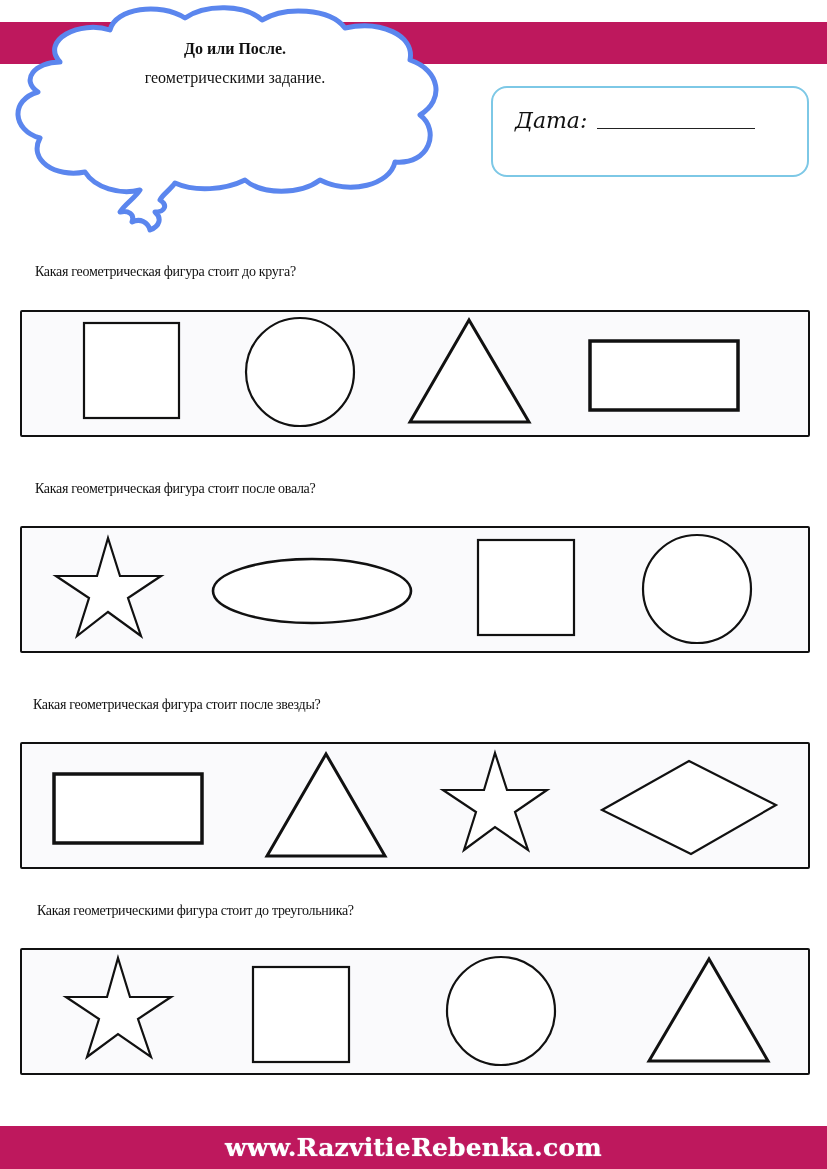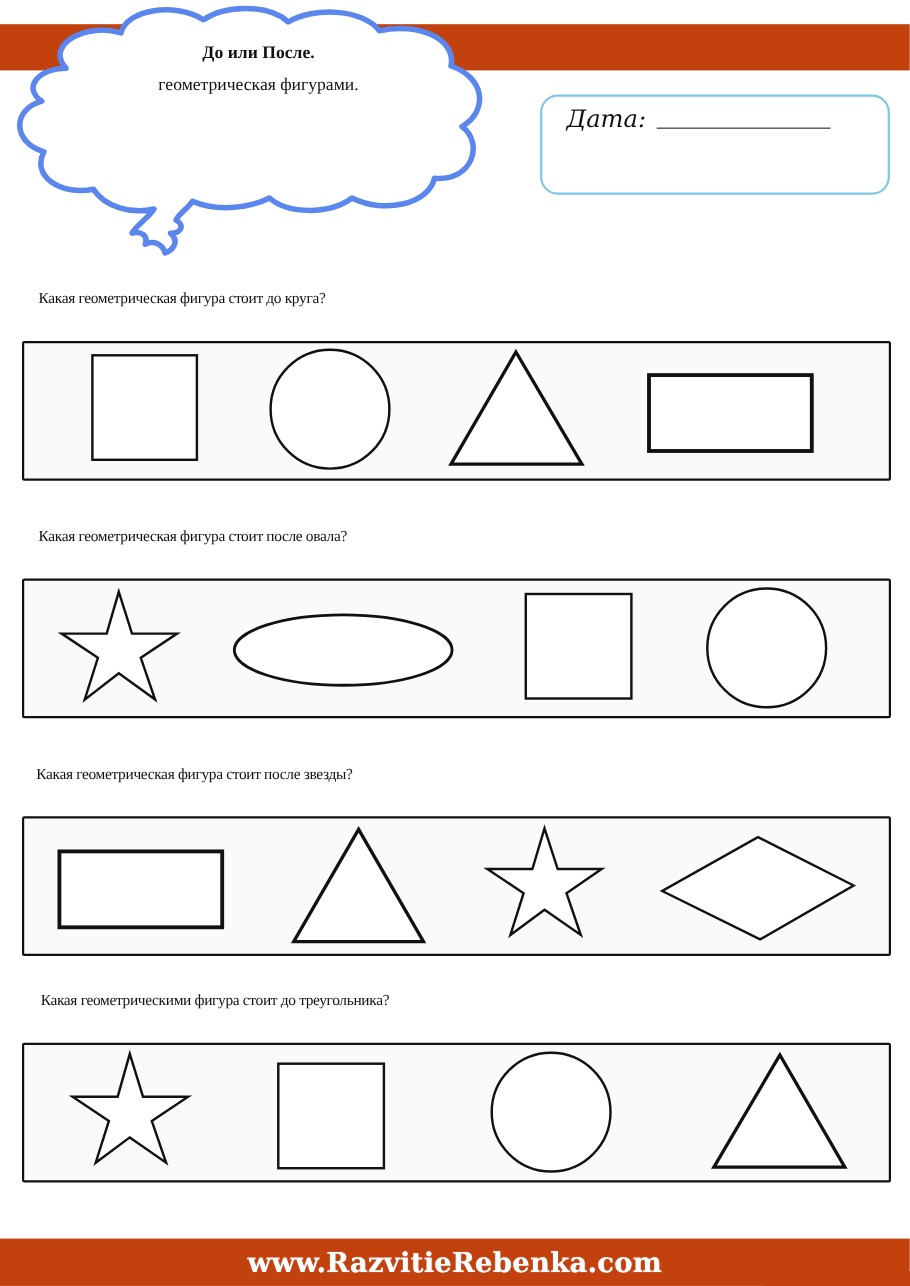--- a/index.html
+++ b/index.html
@@ -1,41 +1,41 @@
 <!DOCTYPE html>
 <html><head>
 <meta charset="utf-8">
 <style>
   html,body{margin:0;padding:0;background:#fff;}
   body{width:827px;height:1169px;position:relative;overflow:hidden;font-family:"Liberation Serif","DejaVu Serif",serif;color:#111;}
-  .band{position:absolute;left:0;width:827px;background:#c2410c;}
+  .band{position:absolute;left:0;width:827px;background:#be185d;}
   .band-top{top:22px;height:42px;}
   .band-bottom{top:1126px;height:43px;display:flex;align-items:center;justify-content:center;}
   .footer-text{color:#fff;font-family:"DejaVu Serif","Liberation Serif",serif;font-weight:bold;font-size:25px;letter-spacing:0.2px;text-shadow:0 0 1px #dde;}
   .cloud{position:absolute;left:0;top:0;width:450px;height:240px;}
   .cloud-text{position:absolute;left:40px;top:34px;width:390px;text-align:center;font-size:16px;line-height:29px;}
   .cloud-title{font-weight:bold;}
   .info-box{position:absolute;left:491px;top:86px;width:318px;height:91px;border:2px solid #7dc8e6;border-radius:16px;box-sizing:border-box;background:#fff;}
-  .info-row{position:absolute;left:22px;font-style:italic;font-size:22px;font-family:"DejaVu Serif","Liberation Serif",serif;display:flex;align-items:flex-end;}
+  .info-row{position:absolute;left:22px;font-style:italic;font-size:22px;font-family:"DejaVu Serif","Liberation Serif",serif;display:flex;align-items:flex-end;margin-top:12px;}
   .info-row .line{display:inline-block;border-bottom:1.5px solid #222;width:158px;height:1px;margin-left:10px;margin-bottom:4px;}
   .question{position:absolute;left:35px;font-size:14px;letter-spacing:-0.3px;}
   .panel{position:absolute;left:20px;width:790px;height:127px;border:2px solid #111;box-sizing:border-box;background:#fafafc;border-radius:2px;}
   svg.shapes{position:absolute;left:0;top:0;}
 </style>
 </head>
 <body>
 
 <div class="band band-top"></div>
 
 <svg class="cloud" viewBox="0 0 450 240" width="450" height="240">
   <path d="M60,62 C40,40 80,20 110,30 C115,8 160,2 185,18 C205,4 245,4 262,20 C285,6 330,8 345,28 C380,20 415,35 410,60 C440,70 445,100 420,115 C440,130 430,165 395,162 C390,185 350,195 320,180 C300,195 262,195 245,180 C225,190 195,192 175,183 C170,190 162,195 160,200 C168,205 165,212 155,212 C162,218 160,226 150,230 C148,222 140,218 132,222 C135,214 128,210 120,212 C125,204 135,198 140,190 C120,195 95,188 85,172 C55,178 28,160 40,138 C12,130 10,100 38,92 C20,80 35,62 60,62 Z" fill="#fff" stroke="#5b86ee" stroke-width="5" stroke-linejoin="round"></path>
 </svg>
 <div class="cloud-text">
   <div class="cloud-title">До или После.</div>
-  <div>геометрическая фигурами.</div>
+  <div>геометрическими задание.</div>
 </div>
 
 <div class="info-box">
   <div class="info-row" style="top:8px;">
     <span>Дата:</span>
     <span class="line"></span>
   </div>
 </div>
 
 <div class="question" style="top:264px;">Какая геометрическая фигура стоит до круга?</div>

